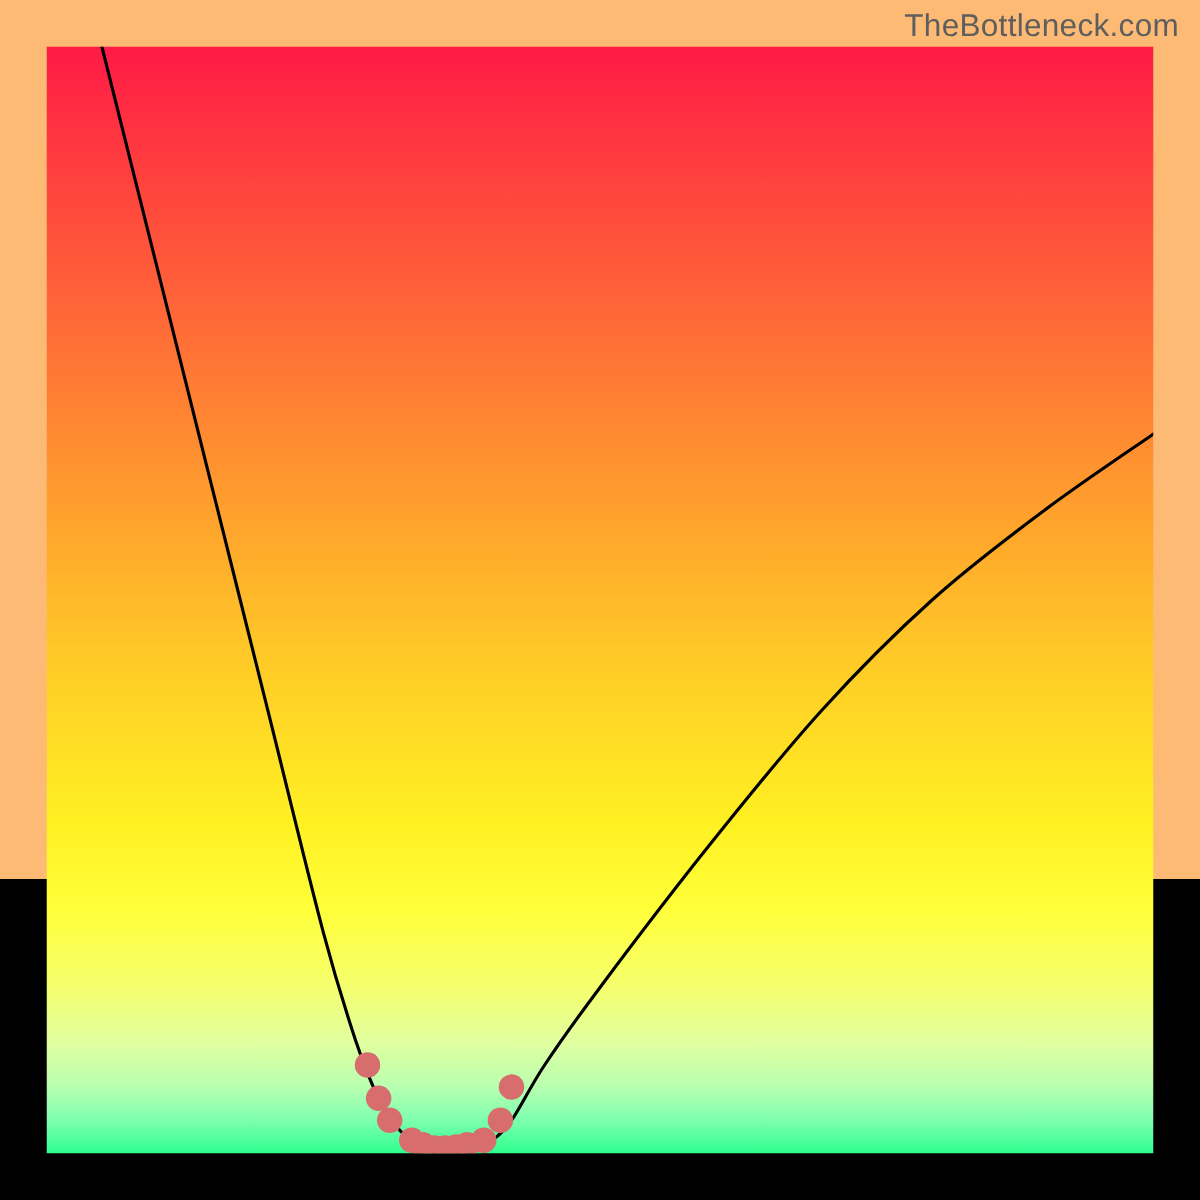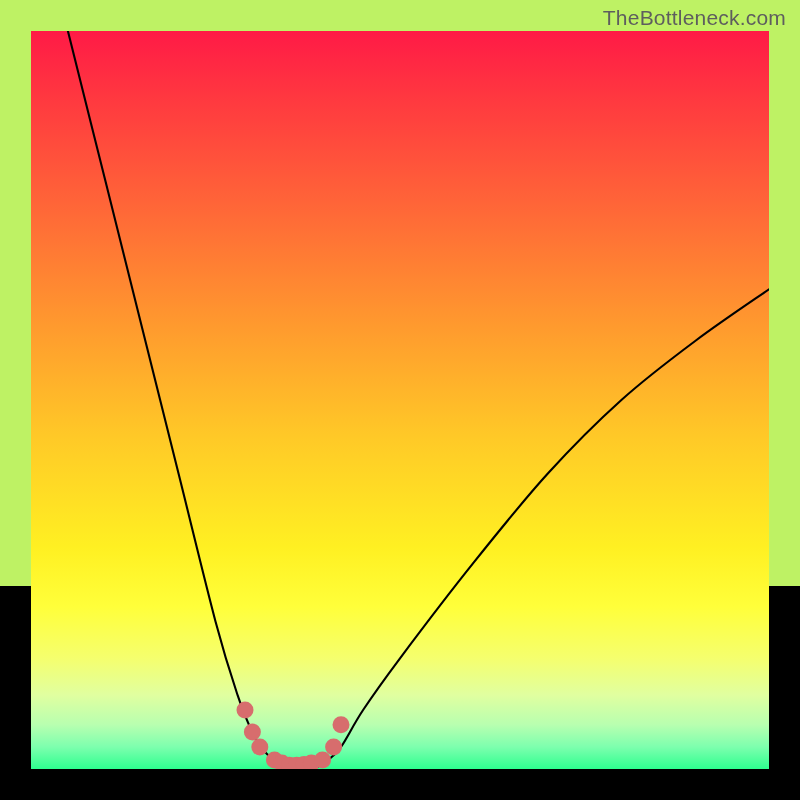--- a/index.html
+++ b/index.html
@@ -6,21 +6,21 @@
     margin: 0;
     padding: 0;
     width: 800px;
     height: 800px;
     overflow: hidden;
     background: #000;
   }
   .outer {
     width: 800px;
     height: 586px;
-    background: #bef264;
+    background: #fdba74;
     position: relative;
   }
   .plot-area {
     position: absolute;
     left: 31px;
     top: 31px;
     width: 738px;
     height: 738px;
     overflow: hidden;
   }

